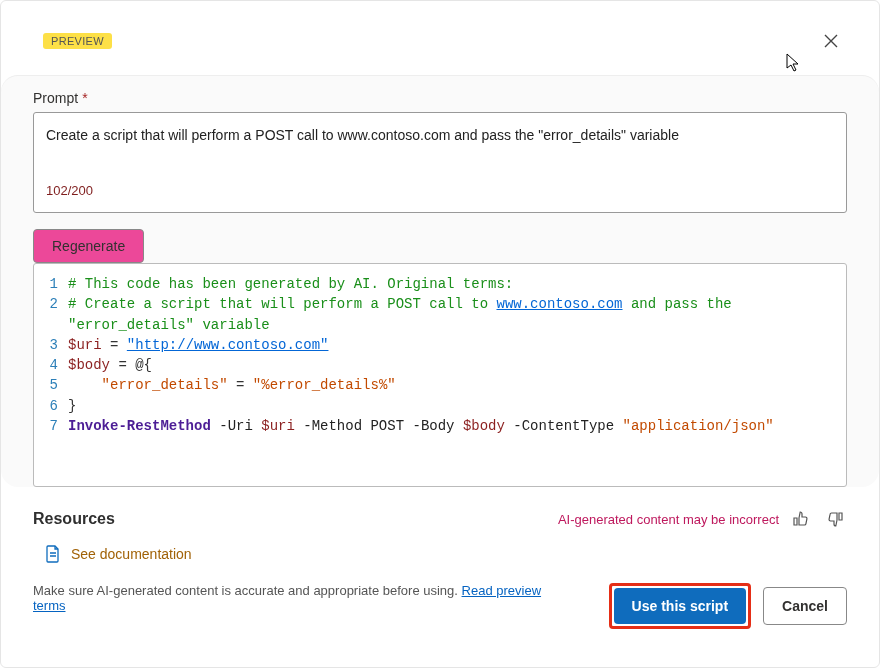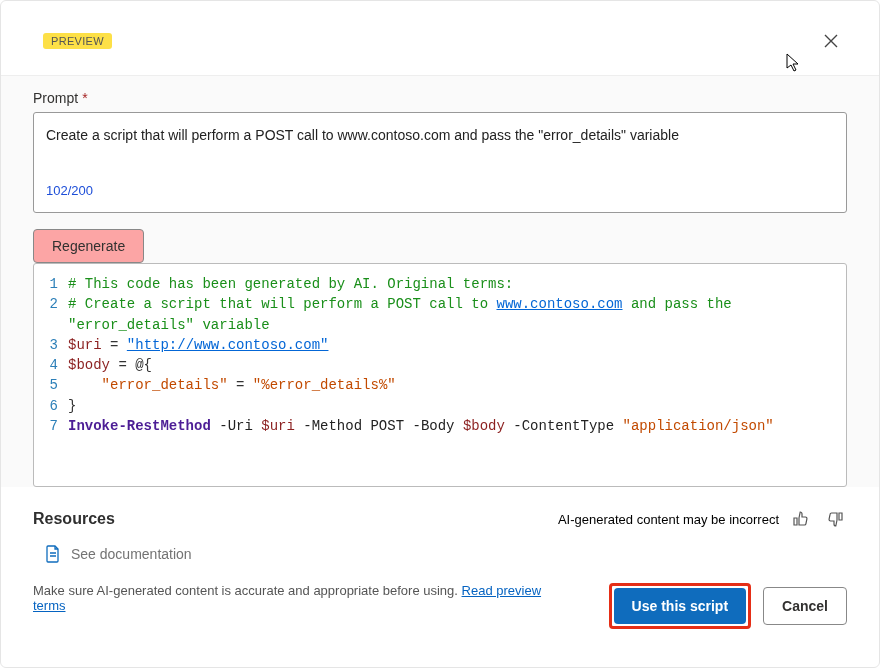--- a/index.html
+++ b/index.html
@@ -4,51 +4,51 @@
   <style>
     * { box-sizing: border-box; margin: 0; padding: 0; }
     html, body { width: 880px; height: 668px; font-family: "Segoe UI", Arial, sans-serif; background: #fff; color: #323130; }
     .dialog { width: 880px; height: 668px; border: 1px solid #e5e5e5; border-radius: 6px; position: relative; overflow: hidden; }
 
     .header { display: flex; align-items: center; padding: 24px 32px 18px 32px; }
     .header-title { font-size: 20px; font-weight: 600; color: #303030; }
     .preview-badge { font-size: 11px; background: #fde047; color: #555; border-radius: 3px; padding: 2px 8px; margin-left: 10px; letter-spacing: 0.3px; }
     .close-btn { margin-left: auto; width: 32px; height: 32px; background: none; border: none; cursor: pointer; display: flex; align-items: center; justify-content: center; }
 
-    .content { background: #fafafa; padding: 14px 32px 0 32px; border-top: 1px solid #eee; }
+    .content { background: #fafafa; padding: 14px 32px 0 32px; border-top: 1px solid #eee; border-radius: 17px; }
 
     .field-label { font-size: 14px; color: #323130; margin-bottom: 6px; display: flex; align-items: center; }
     .required-star { color: #a52424; margin-left: 4px; }
 
     .prompt-box { width: 100%; background: #fff; border: 1px solid #999; border-radius: 3px; padding: 14px 12px; }
     .prompt-text { width: 100%; border: none; resize: none; font-family: inherit; font-size: 14px; color: #222; outline: none; height: 40px; }
-    .char-count { color: #1d4ed8; font-size: 13px; margin-top: 12px; }
+    .char-count { color: #7f1d1d; font-size: 13px; margin-top: 12px; }
 
-    .regenerate-btn { margin-top: 16px; background: #fca5a5; border: 1px solid #888; border-radius: 4px; padding: 8px 18px; font-size: 14px; cursor: pointer; color: #323130; }
+    .regenerate-btn { margin-top: 16px; background: #ec4899; border: 1px solid #888; border-radius: 4px; padding: 8px 18px; font-size: 14px; cursor: pointer; color: #323130; }
 
     .suggested-label { font-size: 14px; color: #323130; margin-top: 28px; margin-bottom: 6px; }
     .code-area { background: #fff; border: 1px solid #bbb; border-radius: 3px; padding: 10px 6px 50px 6px; font-family: Consolas, "Courier New", monospace; font-size: 14px; line-height: 1.45; overflow: hidden; }
     .code-line { display: flex; }
     .ln { width: 18px; text-align: right; color: #2c7fb8; margin-right: 10px; user-select: none; flex-shrink: 0; }
     .code-content { white-space: pre-wrap; word-break: break-word; }
     .tok-comment { color: #1a8f1a; }
     .tok-var { color: #8b1f1f; }
     .tok-op { color: #333; }
     .tok-str { color: #c24a00; }
     .tok-link { color: #0366d6; text-decoration: underline; }
     .tok-kw { color: #4c1d95; font-weight: bold; text-align: center; }
     .tok-param { color: #222; }
 
     .footer-zone { padding: 20px 32px 14px 32px; background: #fff; }
     .res-row { display: flex; align-items: center; justify-content: space-between; }
     .res-title { font-size: 16px; font-weight: 600; color: #303030; }
-    .ai-flag { display: flex; align-items: center; gap: 10px; font-size: 13px; color: #000000; }
+    .ai-flag { display: flex; align-items: center; gap: 10px; font-size: 13px; color: #be185d; }
     .fb-btn { width: 24px; height: 24px; border: none; background: none; cursor: pointer; display: inline-flex; align-items: center; justify-content: center; color: #555; }
 
-    .doc-link { display: flex; align-items: center; gap: 10px; margin-top: 14px; margin-left: 12px; font-size: 14px; color: #737373; cursor: pointer; }
+    .doc-link { display: flex; align-items: center; gap: 10px; margin-top: 14px; margin-left: 12px; font-size: 14px; color: #a16207; cursor: pointer; }
 
     .bottom-row { display: flex; align-items: flex-start; justify-content: space-between; margin-top: 20px; }
     .disclaimer { font-size: 13px; color: #555; max-width: 540px; }
     a.link { color: #0563c1; text-decoration: underline; cursor: pointer; }
 
     .btn-row { display: flex; gap: 12px; align-items: center; }
     .btn-primary-wrap { border: 3px solid #e52e16; padding: 2px; border-radius: 4px; }
     .btn-primary { background: #0f6cbd; color: #ffffff; border: none; font-size: 14px; font-weight: 600; padding: 10px 18px; border-radius: 4px; cursor: pointer; }
     .btn-secondary { background: #fff; color: #323130; border: 1px solid #888; font-size: 14px; padding: 10px 18px; border-radius: 4px; cursor: pointer; font-weight: 600; }
 

